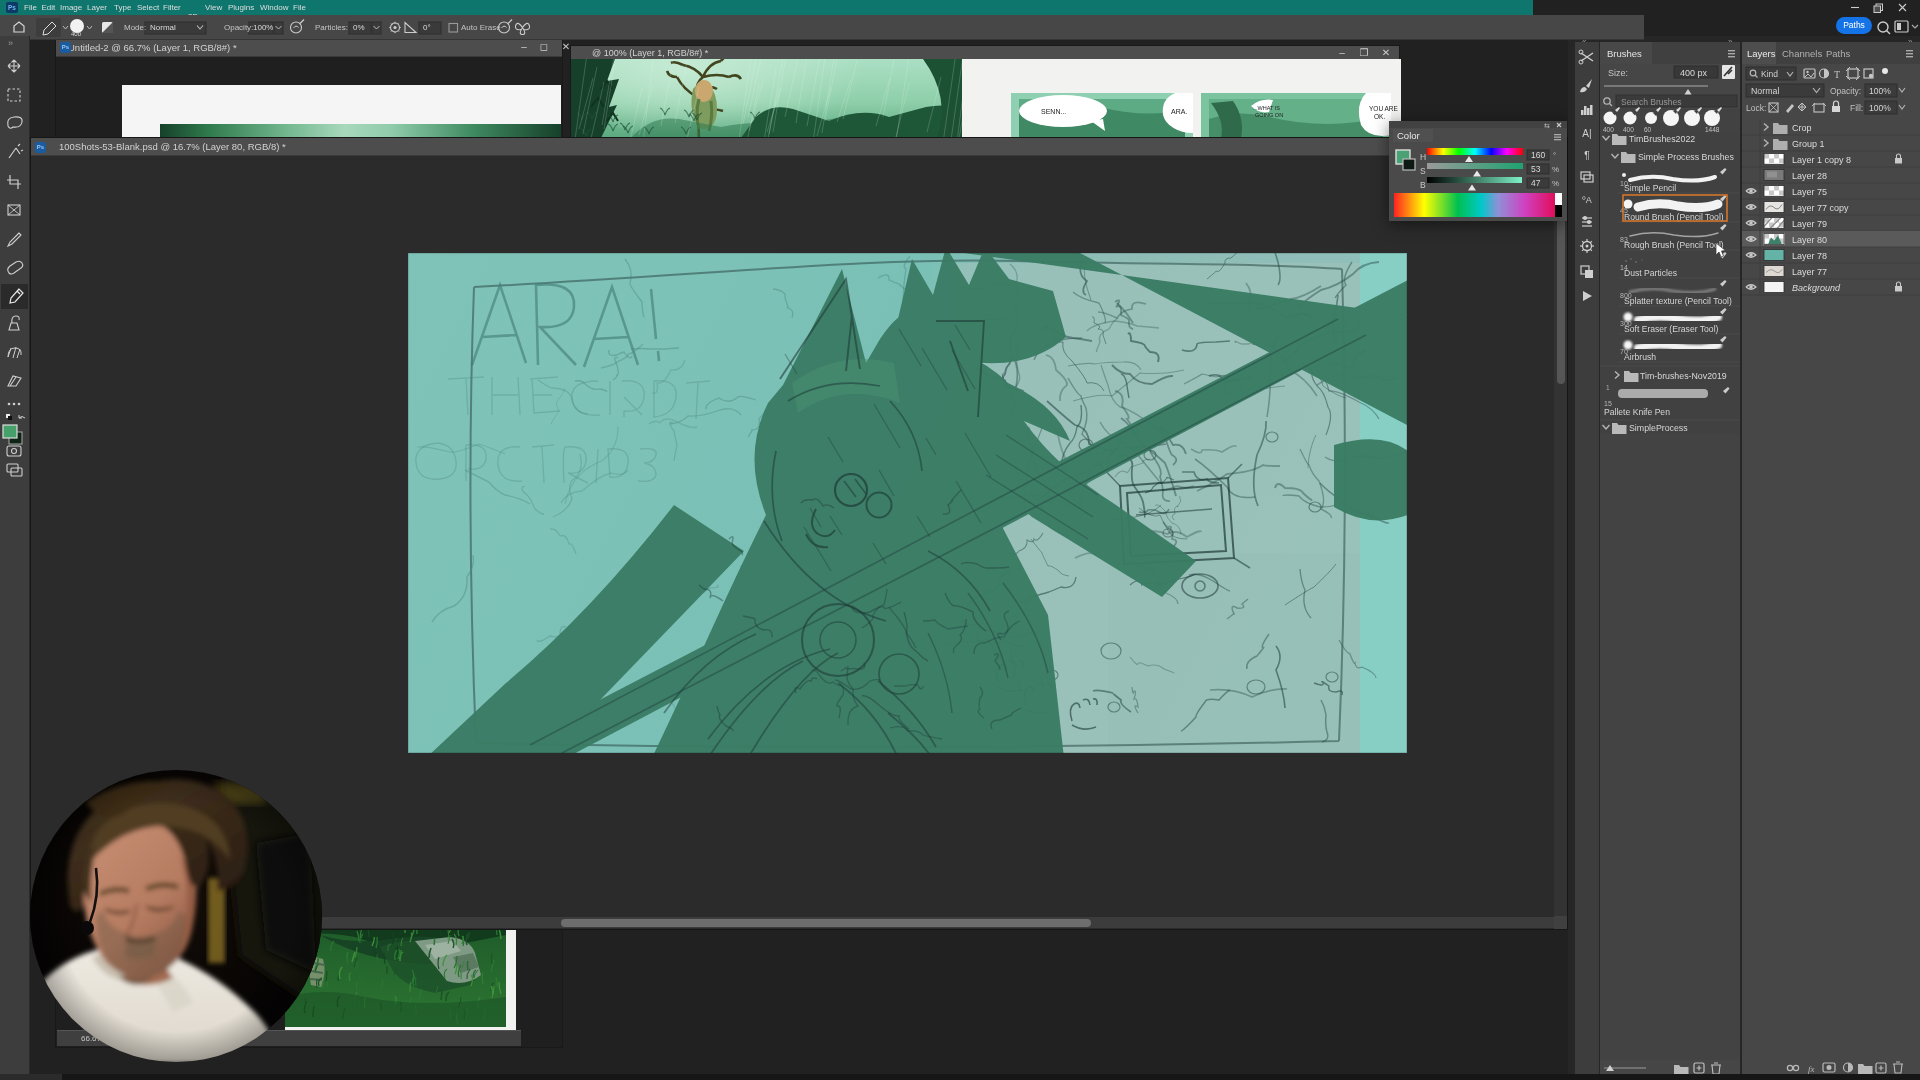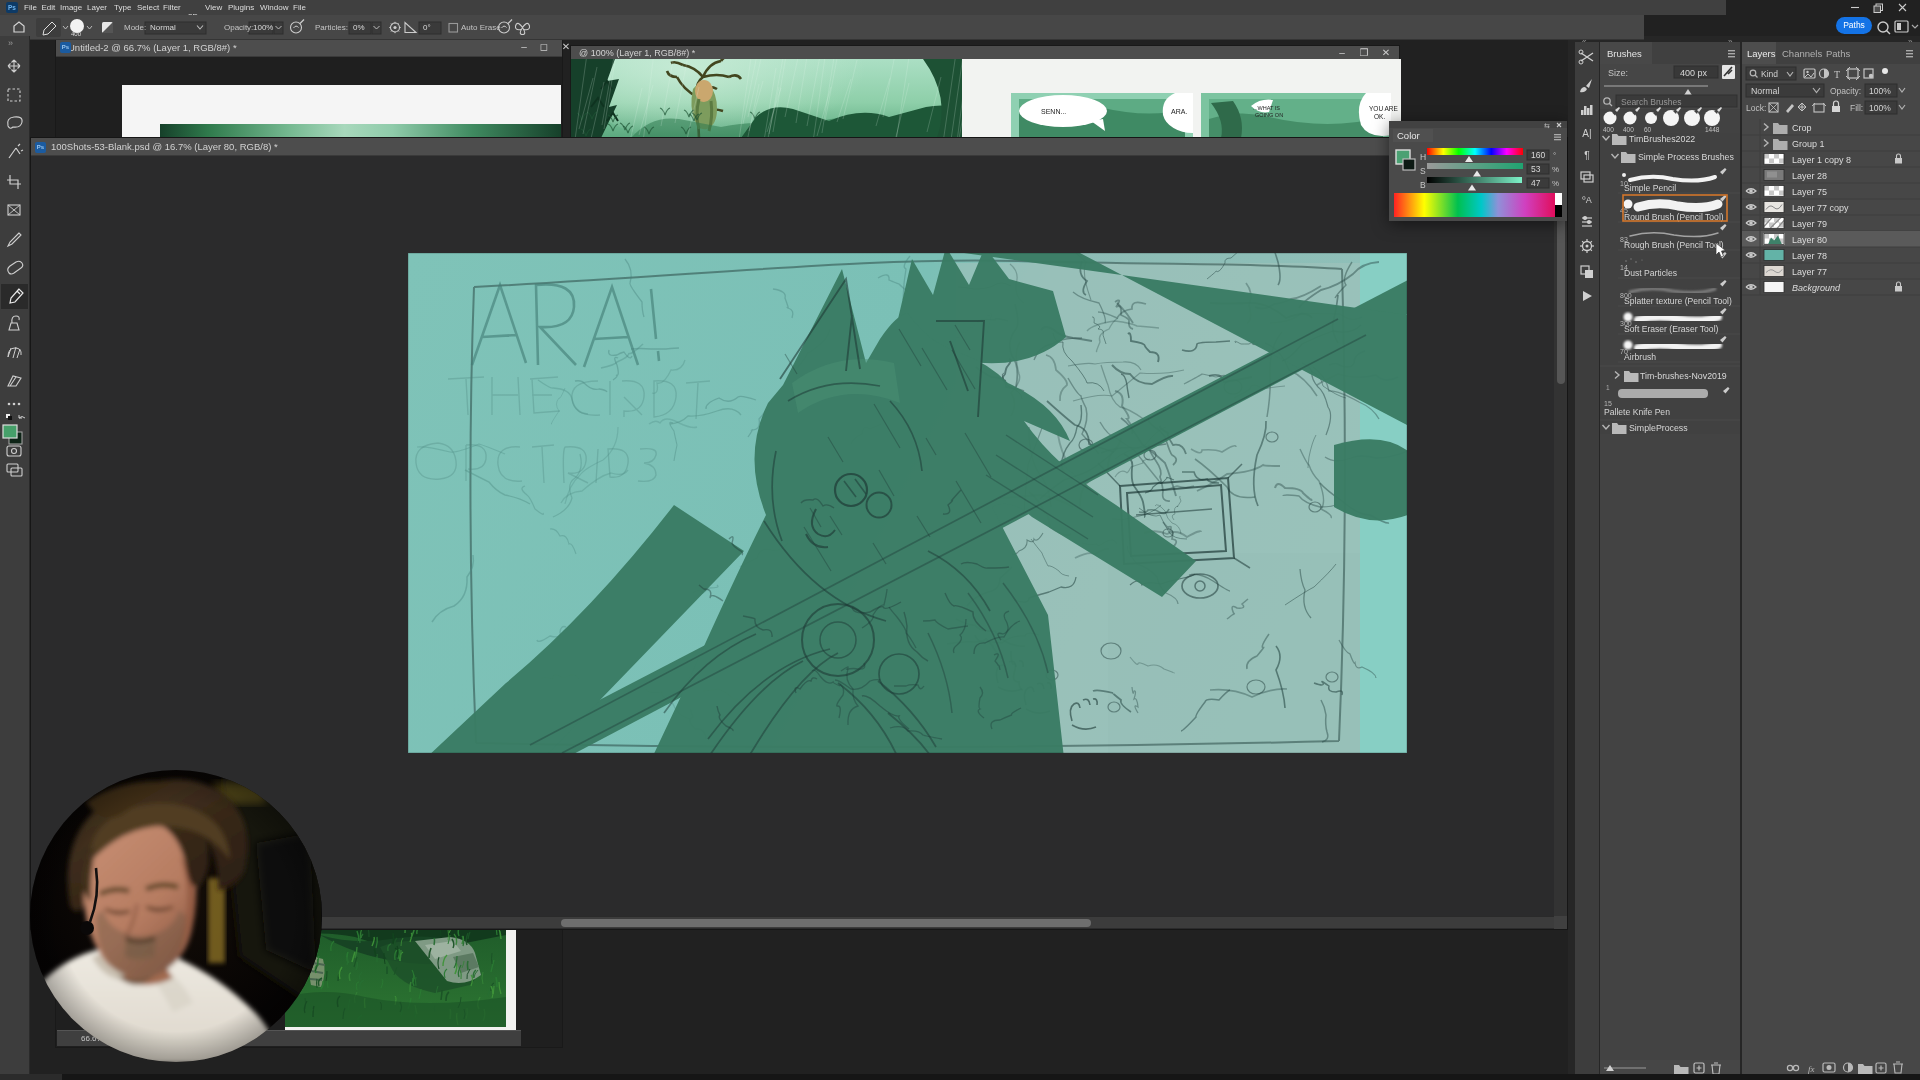--- a/index.html
+++ b/index.html
@@ -171,21 +171,21 @@
     <path d="M113,32 q2,-6 1,-10" stroke="#2a7a33" stroke-width="1.3" fill="none" opacity=".95"></path>
     <path d="M183,43 q-1,-6 0,-9" stroke="#276e31" stroke-width="1.6" fill="none" opacity=".95"></path>
     <path d="M74,96 q-3,-5 3,-8" stroke="#2a7a33" stroke-width="1.5" fill="none" opacity=".95"></path>
     <path d="M14,38 q1,-5 -1,-9" stroke="#276e31" stroke-width="1.4" fill="none" opacity=".95"></path>
     <path d="M174,9 q-2,-4 1,-11" stroke="#2a7a33" stroke-width="1.5" fill="none" opacity=".95"></path>
 <path d="M0,70 Q40,60 80,70 Q140,82 221,70 L221,100 L0,100 Z" fill="#1a5126" opacity=".6"></path>
 </svg>
 <div style="position:absolute;left:57px;top:1030px;width:464px;height:16px;background:#3f3f3f;border-top:1px solid #555;color:#c5c5c5;font-size:8px;line-height:16px"><span style="margin-left:24px">66.67%</span></div>
 
 <div style="position:absolute;left:570px;top:45px;width:830px;height:255px;background:#282828;border:1px solid #191919">
-  <div class="win-title" style="height:14px;line-height:14px;font-size:9px"><span style="margin-left:8px">@ 100% (Layer 1, RGB/8#) *</span>
+  <div class="win-title" style="height:14px;line-height:14px;font-size:9px"><span style="margin-left:21px">@ 100% (Layer 1, RGB/8#) *</span>
   <span class="wbtn" style="right:46px;height:13px;line-height:13px">–</span><span class="wbtn" style="right:24px;height:13px;line-height:13px">❐</span><span class="wbtn" style="right:2px;height:13px;line-height:13px">✕</span></div>
   <svg width="830" height="79" viewBox="0 0 830 79" style="position:absolute;left:0px;top:13px" xmlns="http://www.w3.org/2000/svg">
 <defs>
 <linearGradient id="w2g" x1="0" y1="0" x2="0" y2="1">
           <stop offset="0" stop-color="#abdfc4"></stop>
           <stop offset=".55" stop-color="#8ecfa9"></stop>
           <stop offset="1" stop-color="#5aa87e"></stop>
         </linearGradient>
 <radialGradient id="w2glow" cx=".35" cy=".35" r=".6">
           <stop offset="0" stop-color="#cdeeda" stop-opacity=".8"></stop>
@@ -276,21 +276,21 @@
 <path d="M795,34 l25,0 l0,42 q-22,4 -30,-10 q-6,-20 5,-32 Z" fill="#fff"></path>
 <text x="798" y="52" font-size="6.5" fill="#222" font-family="Liberation Sans,sans-serif">YOU ARE</text>
 <text x="803" y="60" font-size="6.5" fill="#222" font-family="Liberation Sans,sans-serif">OK.</text>
 <path d="M680,47 q10,-8 22,-6 l-4,12 q-10,2 -18,-6 Z" fill="#fff"></path>
 <text x="682" y="51" font-size="5.5" fill="#222" font-family="Liberation Sans,sans-serif">...WHAT IS</text>
 <text x="684" y="58" font-size="5.5" fill="#222" font-family="Liberation Sans,sans-serif">GOING ON</text>
 </svg>
 </div>
 
 <div style="position:absolute;left:30px;top:137px;width:1538px;height:793px;background:#2b2b2c;border:1px solid #161616">
-  <div class="win-title" style="height:18px;line-height:18px"><span class="doc-ico" style="top:3.5px">Ps</span><span style="margin-left:20px">100Shots-53-Blank.psd @ 16.7% (Layer 80, RGB/8) *</span></div>
+  <div class="win-title" style="height:18px;line-height:18px"><span class="doc-ico" style="top:3.5px">Ps</span><span style="margin-left:28px">100Shots-53-Blank.psd @ 16.7% (Layer 80, RGB/8) *</span></div>
   <div style="position:absolute;left:0;bottom:1px;right:13px;height:12px;background:#3c3c3c;border-top:1px solid #2a2a2a">
     <div style="position:absolute;left:530px;top:2px;width:530px;height:8px;background:#6e6e6e;border-radius:4px"></div>
   </div>
   <div style="position:absolute;right:0;top:18px;bottom:13px;width:13px;background:#333333">
     <div style="position:absolute;left:2.5px;top:8px;width:8px;height:220px;background:#565656;border-radius:4px"></div>
   </div>
   <div style="position:absolute;right:0;bottom:0;width:13px;height:13px;background:#404040"></div>
 </div>
 <svg width="999" height="500" viewBox="0 0 999 500" style="position:absolute;left:408px;top:253px" xmlns="http://www.w3.org/2000/svg">
 <defs>
@@ -996,21 +996,21 @@
 <rect x="255" y="1027" width="12" height="9" rx="1.5" fill="none" stroke="#b9b9b9" stroke-width="1.2"></rect>
     <circle cx="261" cy="1031.5" r="2.5" fill="#b9b9b9"></circle>
 <circle cx="280" cy="1031.5" r="4.5" stroke="#b9b9b9" stroke-width="1.2" fill="none"></circle>
     <path d="M280,1027 a4.5,4.5 0 0 1 0,9 Z" fill="#b9b9b9"></path>
 <path d="M290,1028 l5,0 l1.5,2 l8,0 l0,9 l-14.5,0 Z" fill="#b9b9b9" opacity="1"></path>
 <rect x="308" y="1027" width="10" height="10" rx="1.5" fill="none" stroke="#b9b9b9" stroke-width="1.2"></rect>
     <path d="M313,1029.5 l0,5 M310.5,1032 l5,0" stroke="#b9b9b9" stroke-width="1.2"></path>
 <path d="M326,1028 l8,0 l-1,9 l-6,0 Z M325,1028 l10,0 M328,1026 l4,0" stroke="#b9b9b9" stroke-width="1.1" fill="none"></path>
   </svg>
 
-<div style="position:absolute;left:0;top:0;width:1726px;height:15px;background:#404040;font:8px 'Liberation Sans',sans-serif;color:#dedede">
+<div style="position:absolute;left:0;top:0;width:1533px;height:15px;background:#0f766e;font:8px 'Liberation Sans',sans-serif;color:#dedede">
 <div style="position:absolute;left:6px;top:2px;width:12px;height:11px;background:#0d3a66;border-radius:2px;color:#6fb3ec;font:bold 6.5px 'Liberation Sans',sans-serif;text-align:center;line-height:11px">Ps</div>
 <span style="position:absolute;left:24px;top:3px">File</span>
     <span style="position:absolute;left:41.5px;top:3px">Edit</span>
     <span style="position:absolute;left:60px;top:3px">Image</span>
     <span style="position:absolute;left:87px;top:3px">Layer</span>
     <span style="position:absolute;left:114px;top:3px">Type</span>
     <span style="position:absolute;left:137px;top:3px">Select</span>
     <span style="position:absolute;left:163px;top:3px">Filter</span>
     <span style="position:absolute;left:188px;top:12px">3D</span>
     <span style="position:absolute;left:205px;top:3px">View</span>

